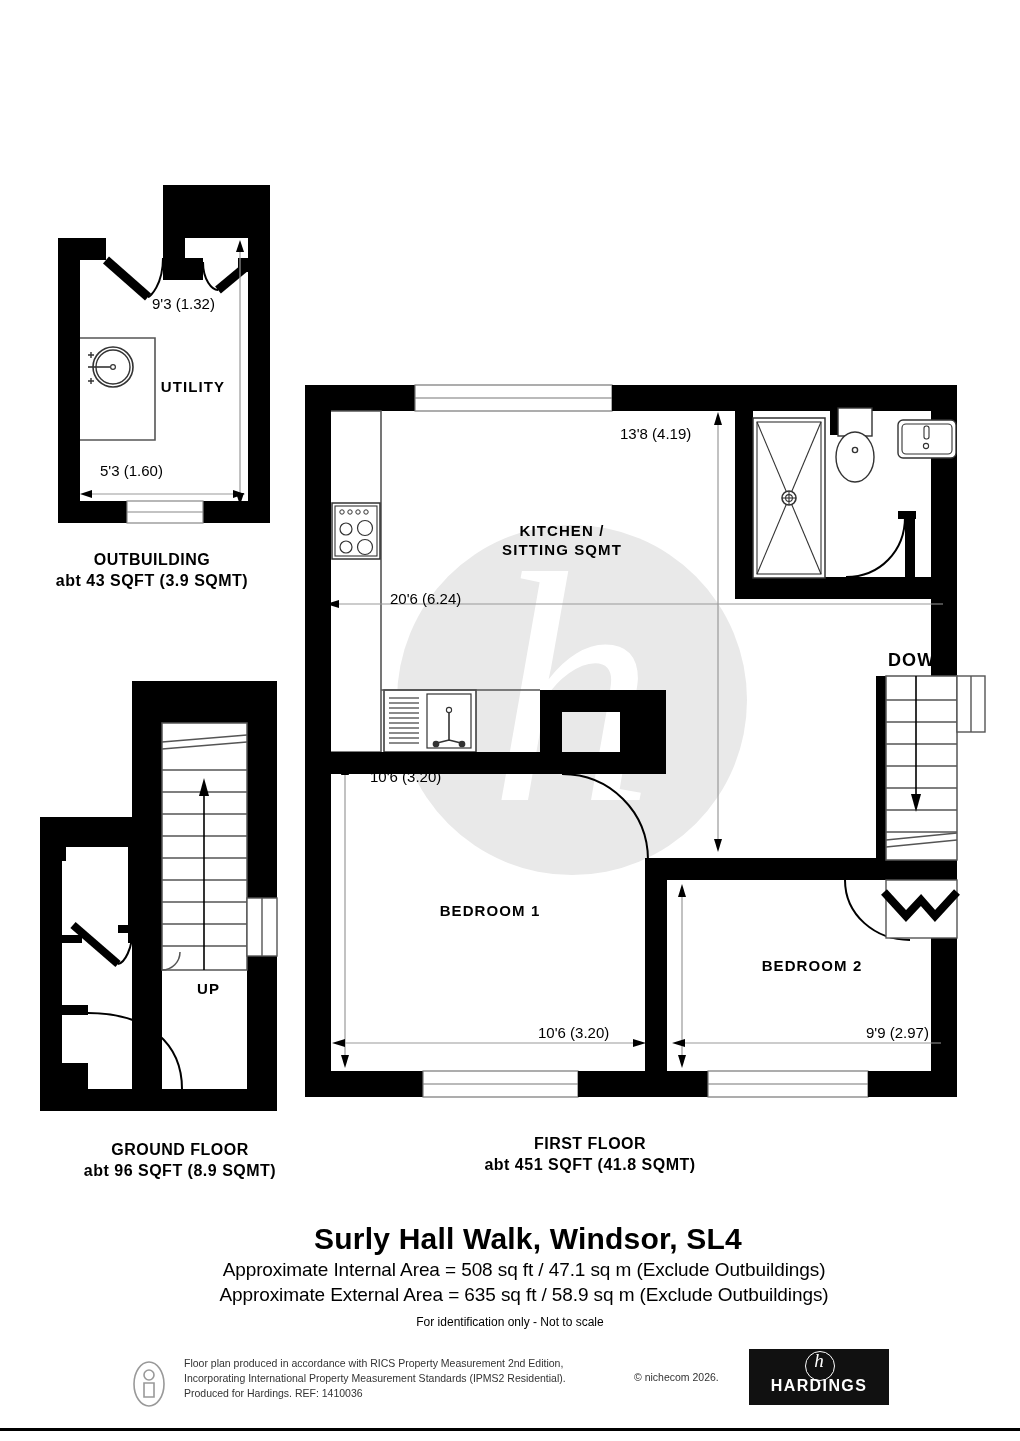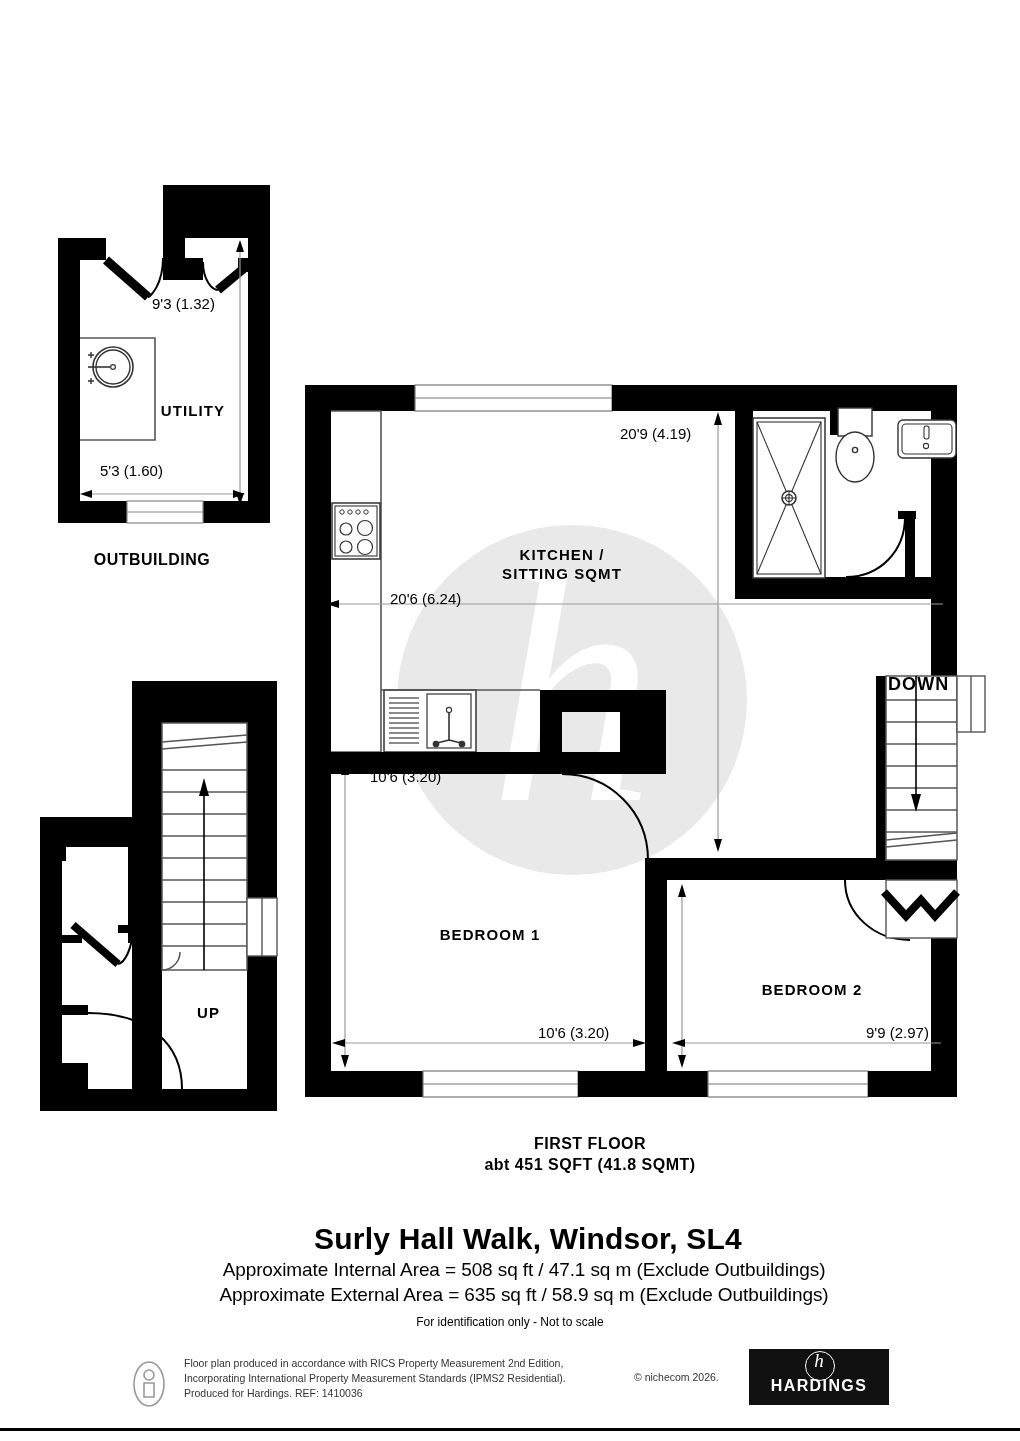--- a/index.html
+++ b/index.html
@@ -3,21 +3,21 @@
 <meta charset="utf-8">
 <style>
   html,body{margin:0;padding:0;background:#ffffff;}
   body{
     width:1020px;height:1441px;position:relative;overflow:hidden;
     font-family:"Liberation Sans", sans-serif;color:#000;
   }
   .plan{position:absolute;inset:0;}
   svg.floorplan{position:absolute;left:0;top:0;width:1020px;height:1441px;}
 
-  .lbl{position:absolute;font-weight:bold;letter-spacing:.6px;margin-top:24px;}
+  .lbl{position:absolute;font-weight:bold;letter-spacing:.6px;}
   .room-label{font-size:15px;font-weight:bold;letter-spacing:1.1px;text-align:center;line-height:19px;}
   .dim{position:absolute;font-size:15px;font-weight:normal;letter-spacing:0px;white-space:nowrap;}
   .floor-title{position:absolute;text-align:center;font-size:16px;font-weight:bold;line-height:21px;letter-spacing:.5px;}
 
   .title-block{position:absolute;left:0;right:0;text-align:center;}
   .addr{font-size:30px;font-weight:bold;letter-spacing:.2px;padding-left:36px;}
   .area-line{font-size:19px;font-weight:normal;letter-spacing:-.1px;margin-top:3px;padding-left:28px;}
   .ident{font-size:12px;font-weight:normal;margin-top:9px;}
   .rics-icon{position:absolute;left:132px;top:1358px;width:34px;height:52px;}
   .fine{position:absolute;left:184px;top:1356px;font-size:10.5px;line-height:15.2px;color:#333;letter-spacing:0px;white-space:nowrap;}
@@ -356,35 +356,38 @@
         <polygon points="954,1043 941,1039 941,1047" fill="#000" stroke="none"></polygon>
       </g>
     </g>
   </svg>
 
   <div class="lbl room-label" style="left:148px;top:377px;width:90px;">UTILITY</div>
   <div class="dim" style="left:152px;top:295px;">9'3 (1.32)</div>
   <div class="dim" style="left:100px;top:462px;">5'3 (1.60)</div>
   <div class="floor-title" style="left:12px;top:549px;width:280px;">
     <div>OUTBUILDING</div>
+    <div>abt 43 SQFT (3.9 SQMT)</div>
   </div>
 
   <div class="lbl" style="left:197px;top:980px;font-size:15px;letter-spacing:1.1px;">UP</div>
   <div class="floor-title" style="left:20px;top:1139px;width:320px;">
+    <div>GROUND FLOOR</div>
+    <div>abt 96 SQFT (8.9 SQMT)</div>
   </div>
 
   <div class="lbl room-label" style="left:452px;top:521px;width:220px;">
     <div>KITCHEN /</div>
     <div>SITTING SQMT</div>
   </div>
   <div class="lbl room-label" style="left:390px;top:901px;width:200px;">BEDROOM 1</div>
   <div class="lbl room-label" style="left:712px;top:956px;width:200px;">BEDROOM 2</div>
   <div class="lbl" style="left:888px;top:650px;font-size:18px;letter-spacing:1.1px;">DOWN</div>
 
-  <div class="dim" style="left:620px;top:425px;">20'9 (4.19)</div>
+  <div class="dim" style="left:620px;top:425px;">13'8 (4.19)</div>
   <div class="dim" style="left:390px;top:590px;">20'6 (6.24)</div>
   <div class="dim" style="left:370px;top:768px;">10'6 (3.20)</div>
   <div class="dim" style="left:694px;top:860px;">7'6 (2.29)</div>
   <div class="dim" style="left:538px;top:1024px;">10'6 (3.20)</div>
   <div class="dim" style="left:866px;top:1024px;">9'9 (2.97)</div>
 
   <div class="floor-title" style="left:420px;top:1133px;width:340px;">
     <div>FIRST FLOOR</div>
     <div>abt 451 SQFT (41.8 SQMT)</div>
   </div>

